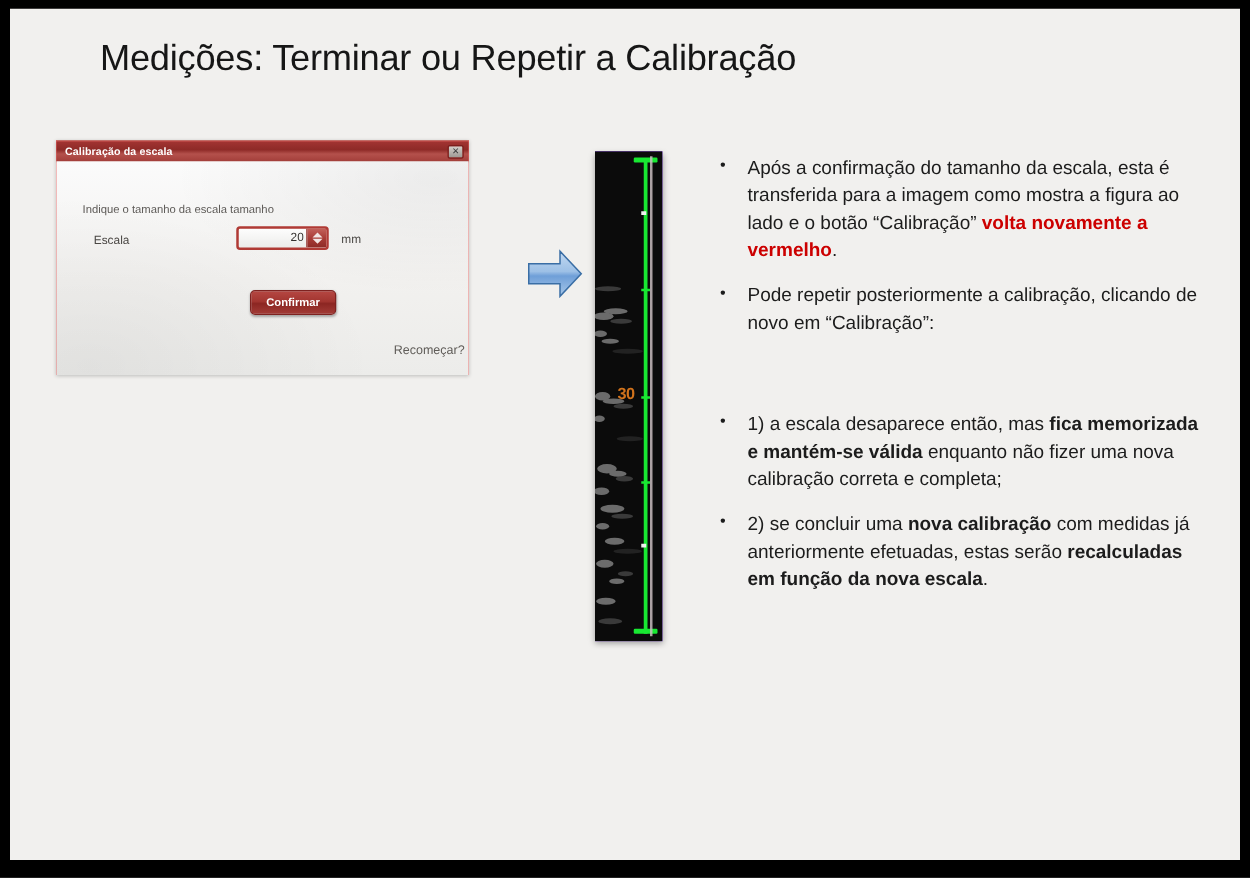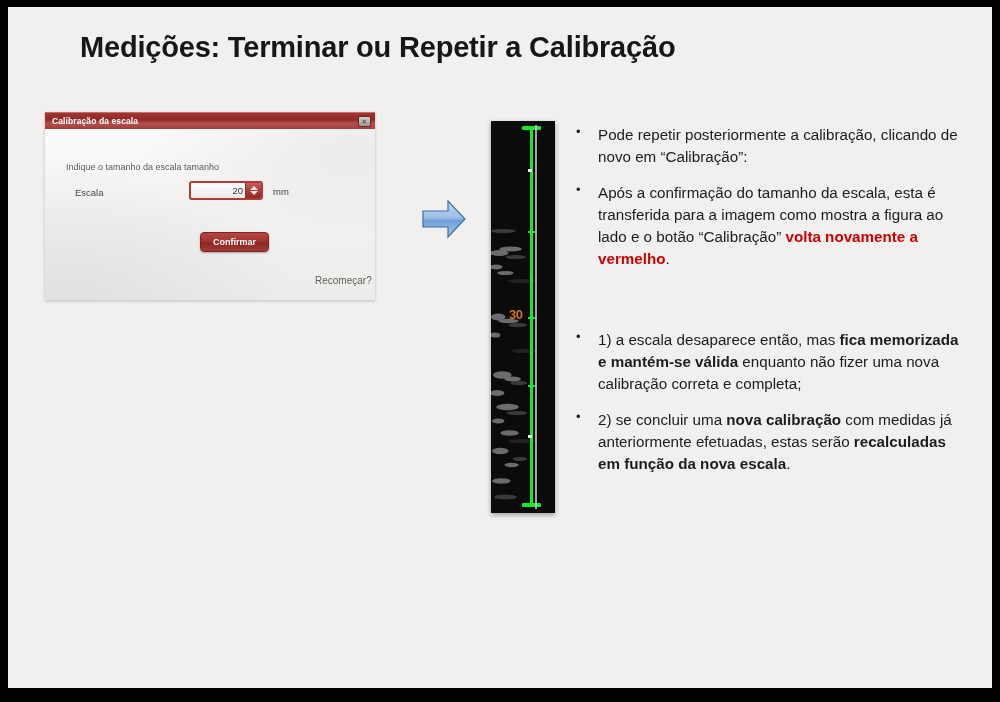--- a/index.html
+++ b/index.html
@@ -33,21 +33,21 @@
     overflow: hidden;
   }
 
   
   #slide-title {
     position: absolute;
     left: 72px;
     top: 24px;
     width: 800px;
     font-size: 29px;
-    font-weight: bold;
+    font-weight: normal;
     color: #161616;
     letter-spacing: -0.2px;
     white-space: nowrap;
   }
 
   
   #calib-dialog {
     position: absolute;
     left: 37px;
     top: 105px;
@@ -200,23 +200,23 @@
     position: absolute;
     left: 413px;
     top: 191px;
     width: 46px;
     height: 42px;
   }
 
   
   #ultrasound-panel {
     position: absolute;
-    left: 483px;
+    left: 468px;
     top: 114px;
-    width: 64px;
+    width: 54px;
     height: 392px;
     background: #4c1d95;
     overflow: hidden;
     box-shadow: 0 2px 5px rgba(0,0,0,0.35);
   }
   #us-speckle {
     position: absolute;
     left: 0; top: 0;
     width: 100%;
     height: 100%;
@@ -411,22 +411,22 @@
       <div class="scale-tick" style="top:264px"></div>
       <div class="scale-tick-white" style="top:314px"></div>
 
       <div id="probe-line"></div>
       <div id="scale-value-label">30</div>
     </div>
 
     <div class="bullet-list" id="left-bullets">
       </div>
     <div class="bullet-list" id="right-bullets-top">
+        <div class="bullet-item"><span>Após a confirmação do tamanho da escala, esta é transferida para a imagem como mostra a figura ao lado e o botão “Calibração” </span><span class="em-red">volta novamente a vermelho</span><span>.</span></div>
         <div class="bullet-item"><span>Pode repetir posteriormente a calibração, clicando de novo em “Calibração”:</span></div>
-        <div class="bullet-item"><span>Após a confirmação do tamanho da escala, esta é transferida para a imagem como mostra a figura ao lado e o botão “Calibração” </span><span class="em-red">volta novamente a vermelho</span><span>.</span></div>
       </div>
     <div class="bullet-list" id="right-bullets-bottom">
         <div class="bullet-item"><span>1) a escala desaparece então, mas </span><span class="em-bold">fica memorizada e mantém-se válida</span><span> enquanto não fizer uma nova calibração correta e completa;</span></div>
         <div class="bullet-item"><span>2) se concluir uma </span><span class="em-bold">nova calibração</span><span> com medidas já anteriormente efetuadas, estas serão </span><span class="em-bold">recalculadas em função da nova escala</span><span>.</span></div>
       </div>
 
   </div>
 </div>
 
 </body></html>

